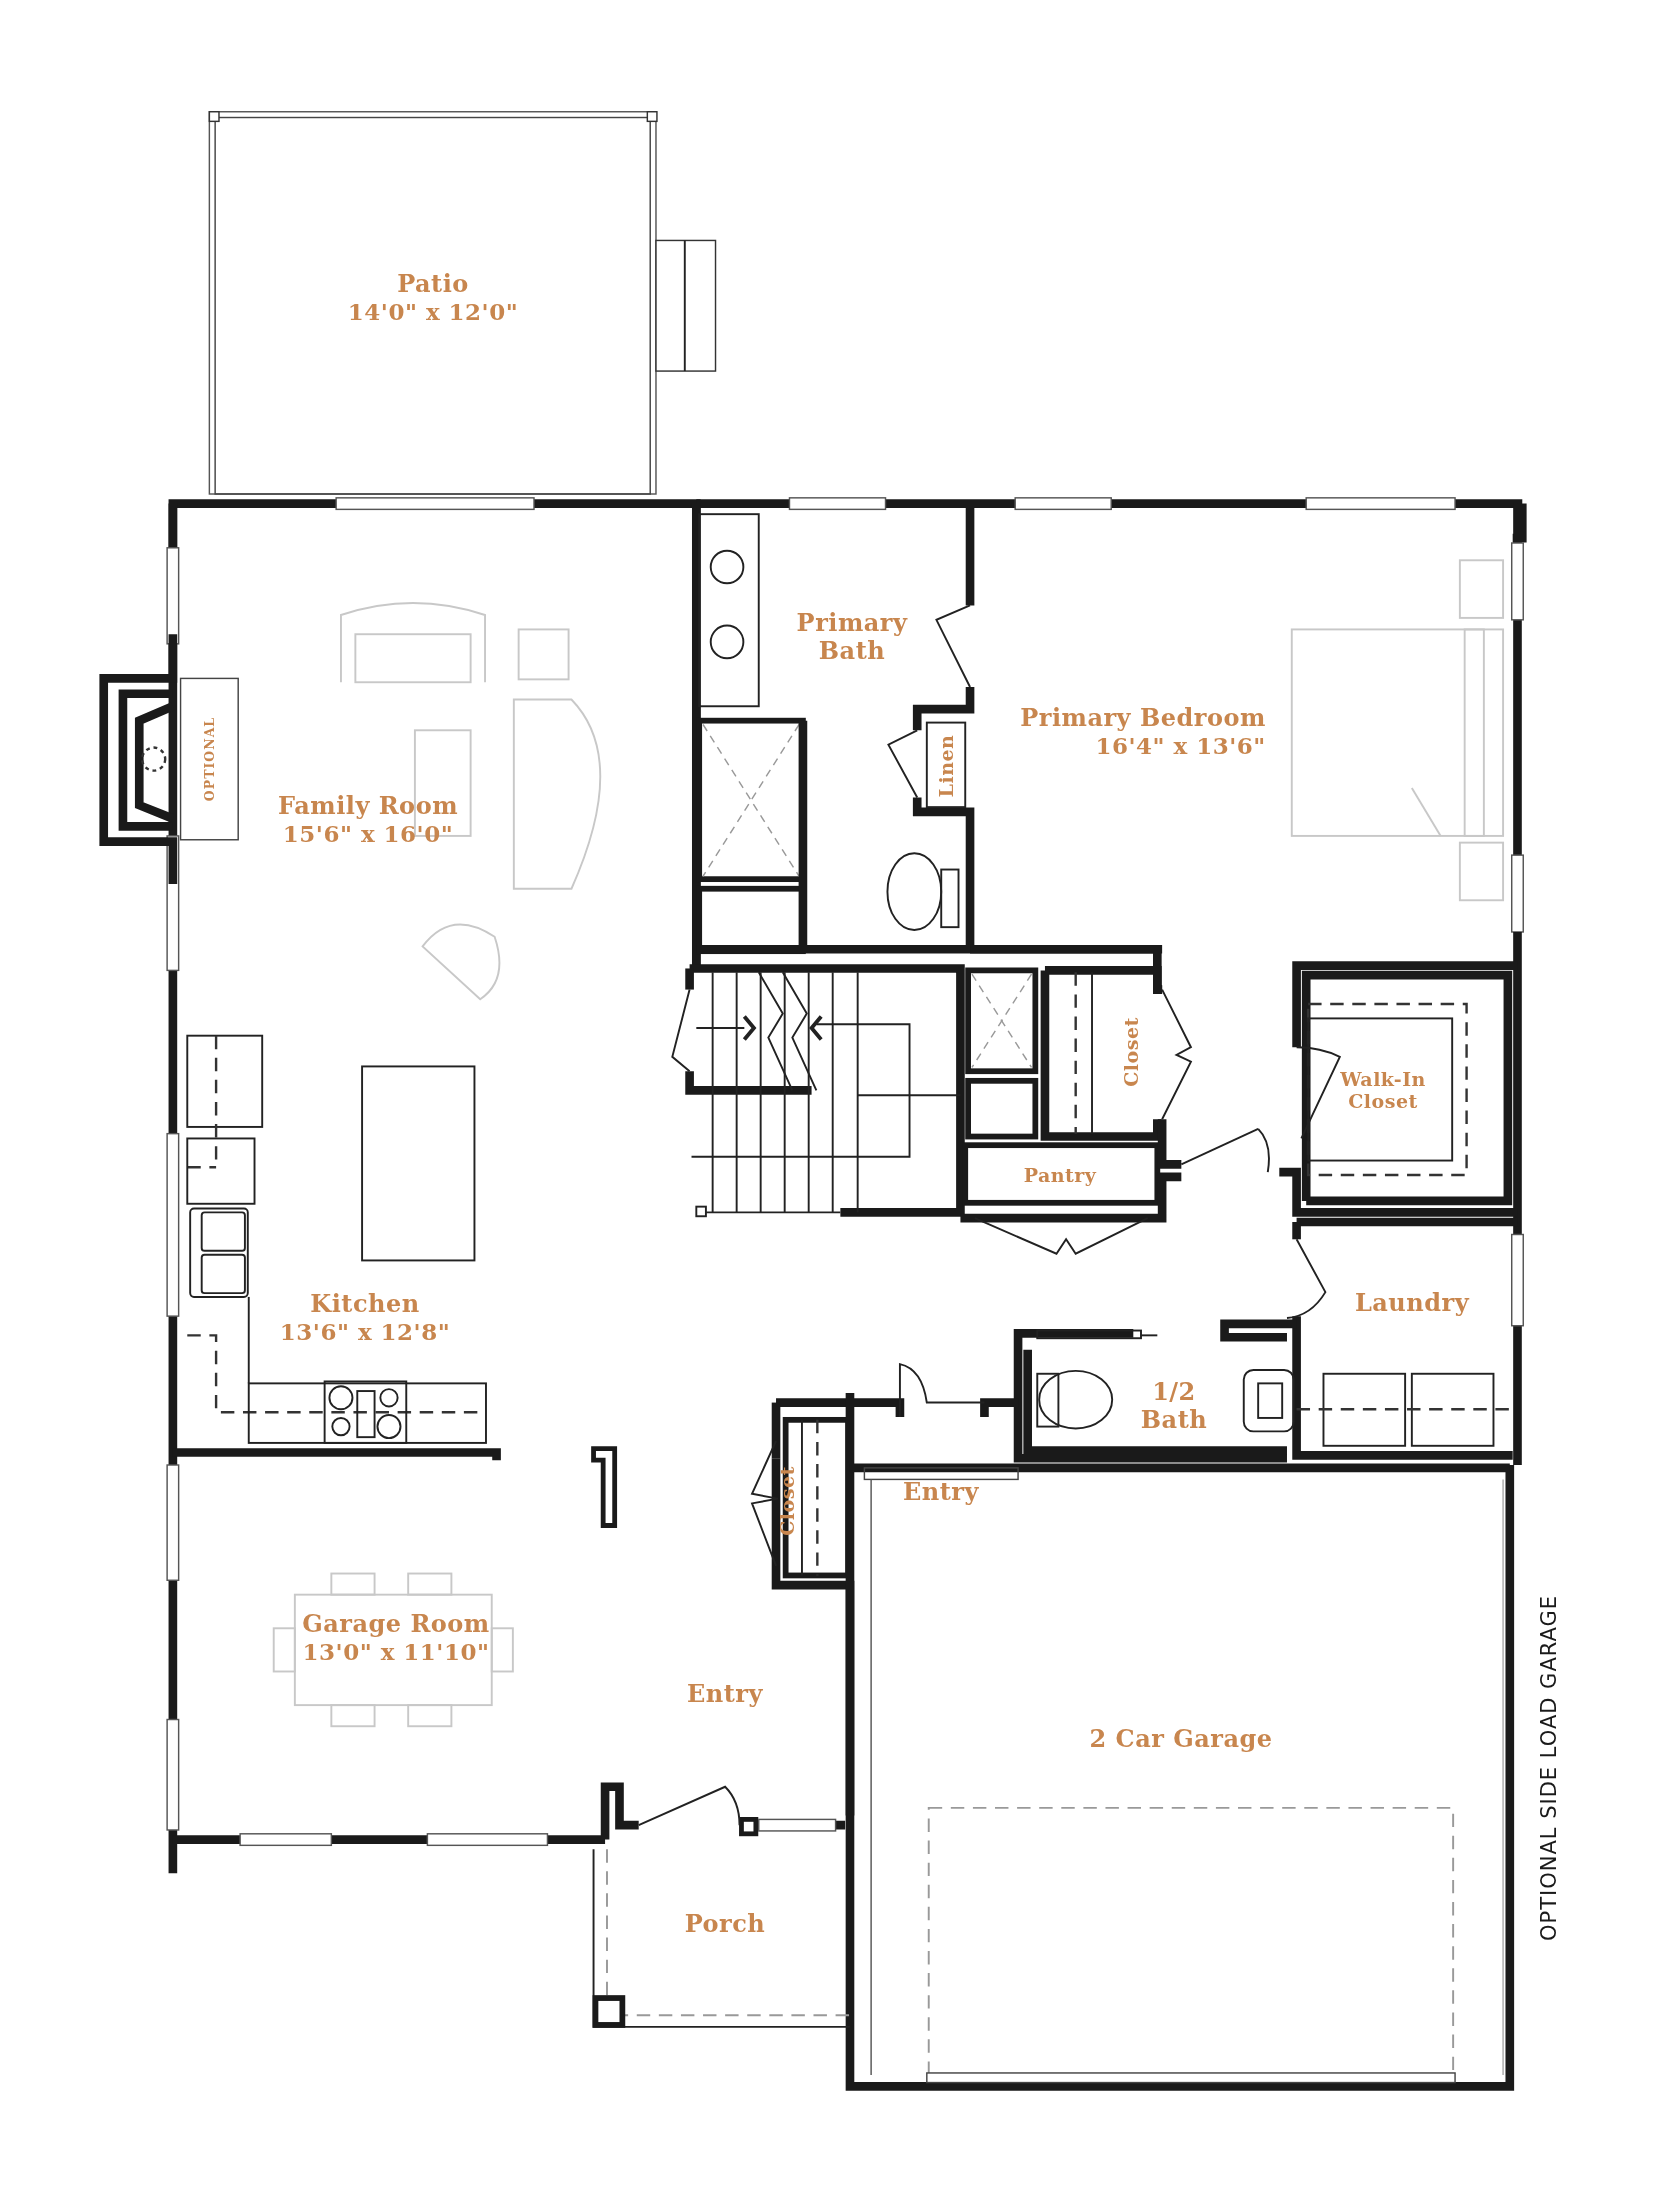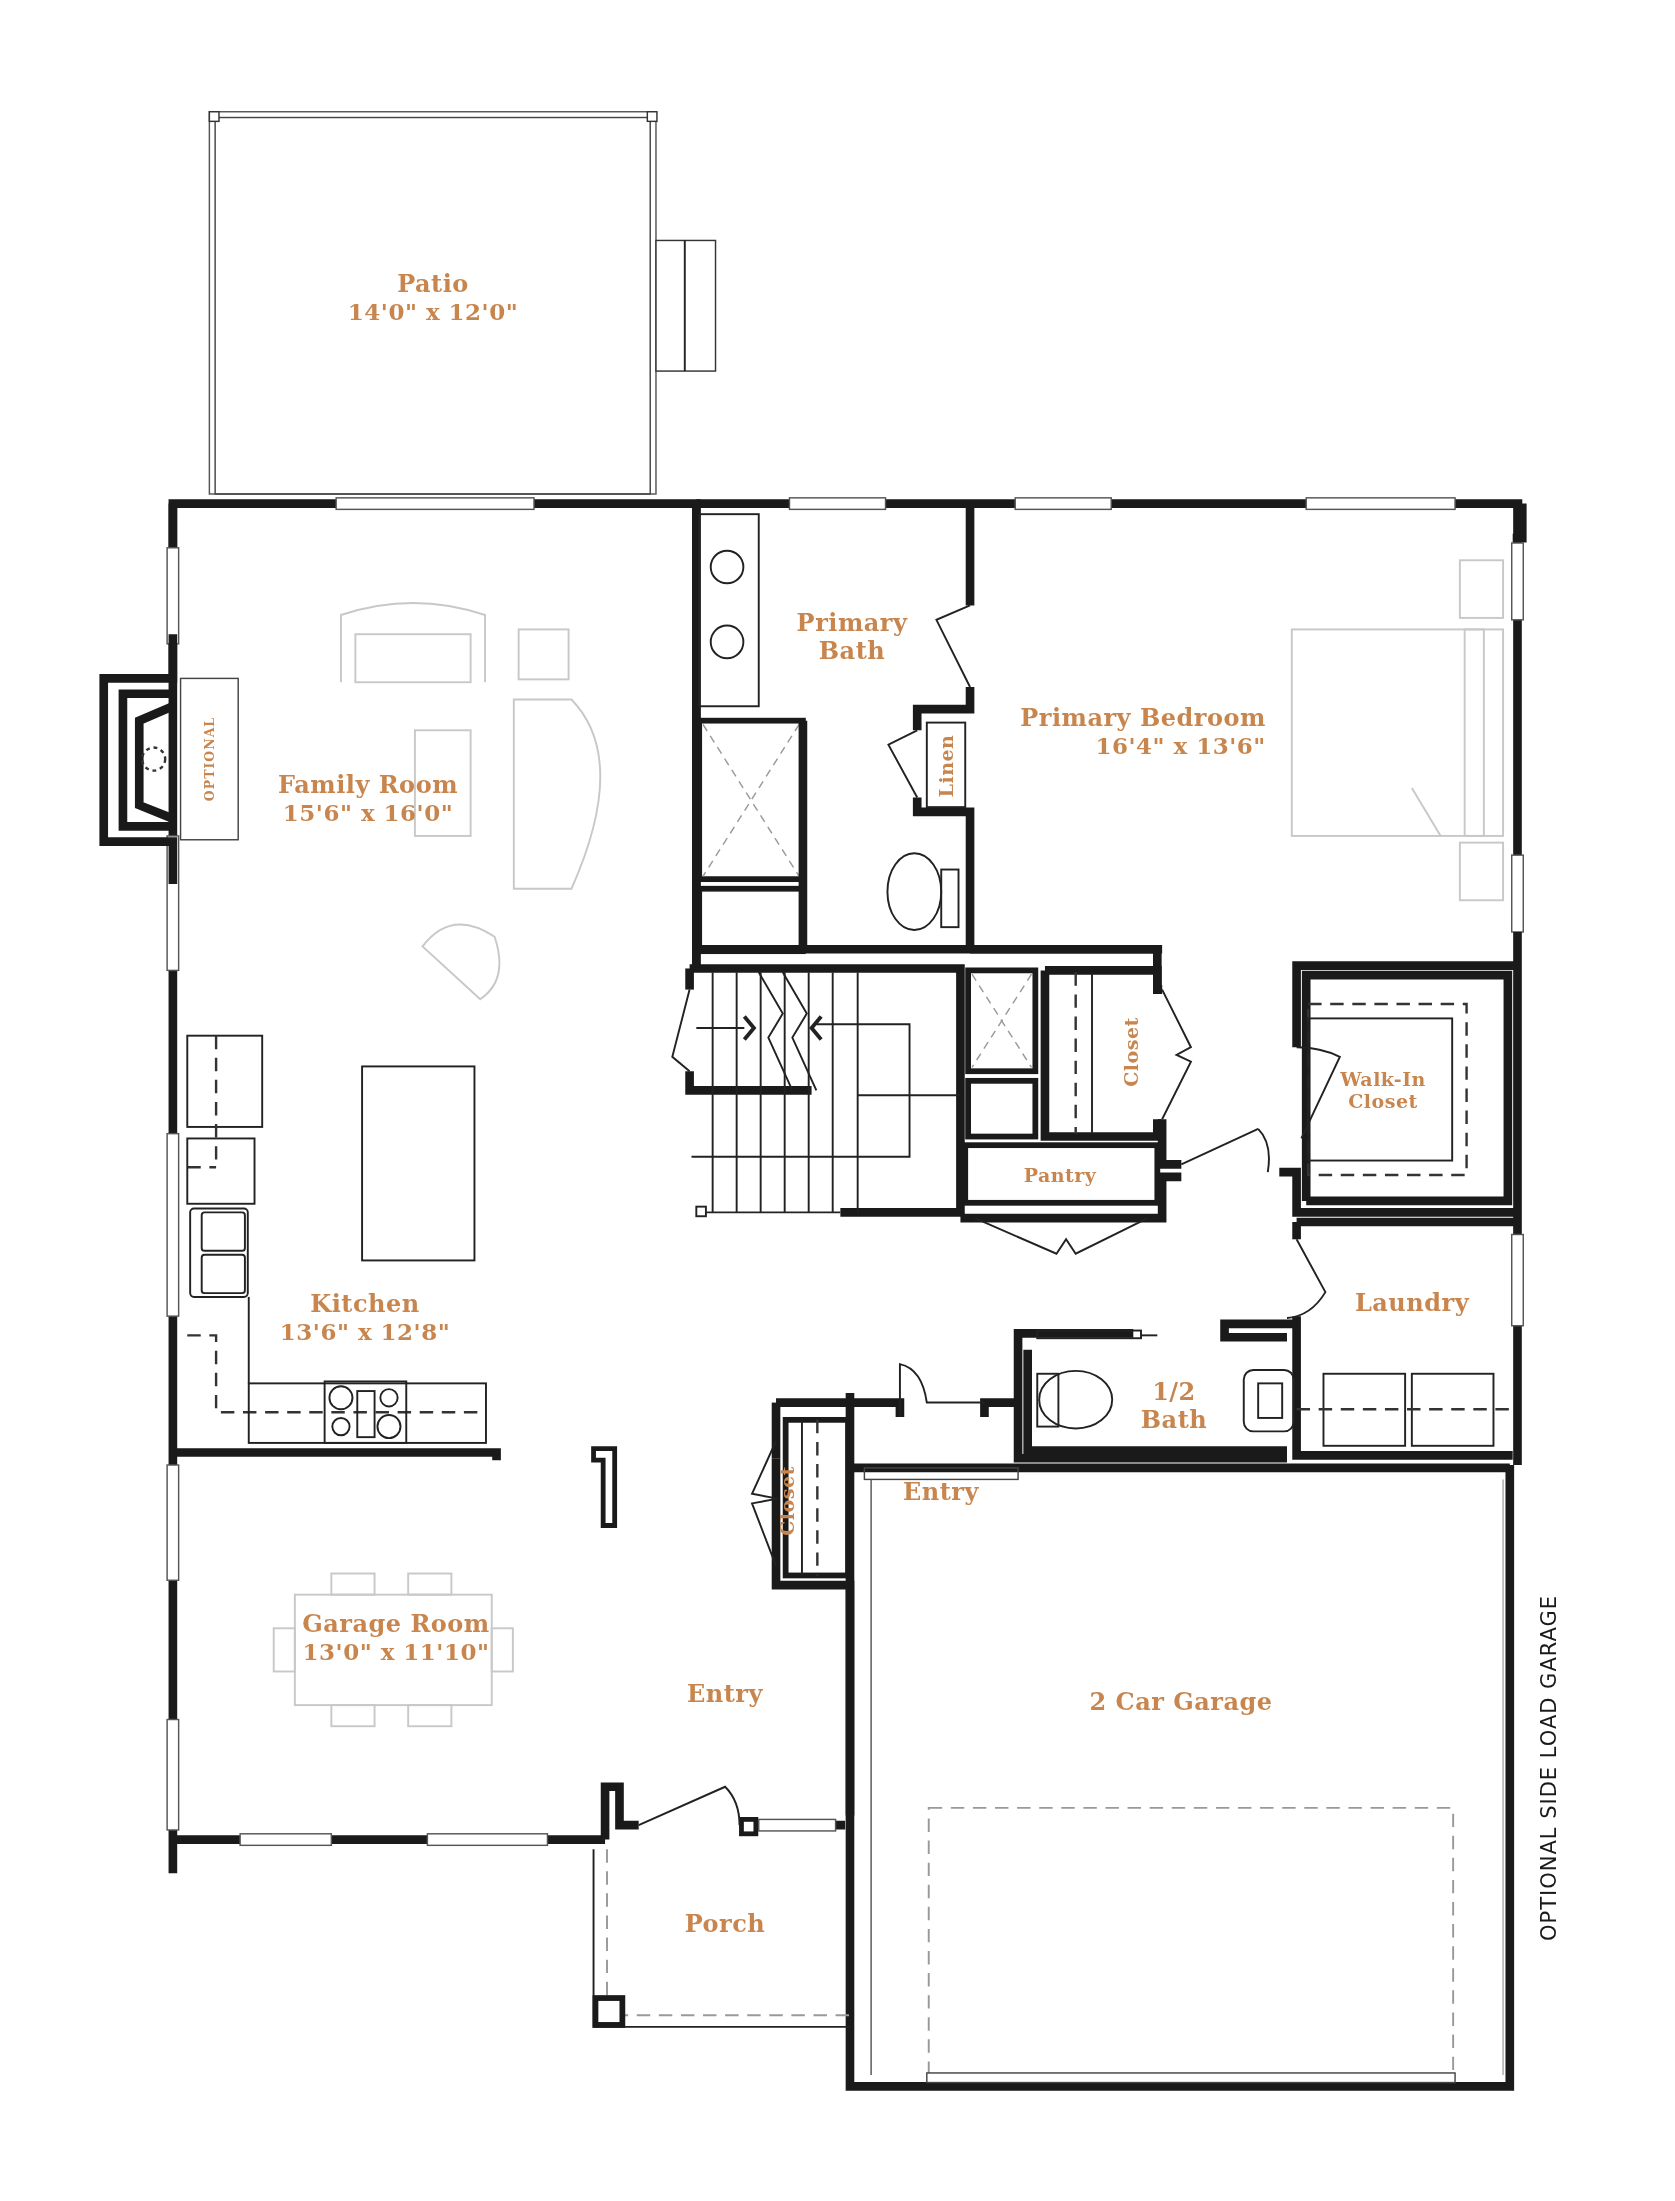--- a/index.html
+++ b/index.html
@@ -234,21 +234,21 @@
     <line x1="640" y1="2098" x2="885" y2="2098" class="dash-light"></line>
     <rect x="620" y="2080" width="28" height="28" fill="#fff" stroke="#1a1a1a" stroke-width="6"></rect>
   </g>
 </svg>
 
 <div class="lbl" style="left:433px;top:298px;">
   <span>Patio</span>
   <span class="dim">14'0" x 12'0"</span>
 </div>
 
-<div class="lbl" style="left:368px;top:799px;">
+<div class="lbl" style="left:368px;top:820px;">
   <span>Family Room</span>
   <span class="dim">15'6" x 16'0"</span>
 </div>
 
 <div class="lbl" style="left:852px;top:637px;">
   <span>Primary</span><br>
   <span>Bath</span>
 </div>
 
 <div class="lbl vert lbl-sm" style="left:946px;top:766px;">
@@ -297,21 +297,21 @@
 
 <div class="lbl" style="left:396px;top:1638px;">
   <span>Garage Room</span>
   <span class="dim">13'0" x 11'10"</span>
 </div>
 
 <div class="lbl" style="left:725px;top:1694px;">
   <span>Entry</span>
 </div>
 
-<div class="lbl" style="left:1181px;top:1702px;text-align:center;">
+<div class="lbl" style="left:1181px;top:1739px;text-align:center;">
   <span>2 Car Garage</span>
 </div>
 
 <div class="lbl" style="left:725px;top:1924px;text-align:center;">
   <span>Porch</span>
 </div>
 
 <div class="opt" style="left:209px;top:759px;">OPTIONAL</div>
 
 <div class="note" style="left:1549px;top:1768px;">OPTIONAL SIDE LOAD GARAGE</div>

